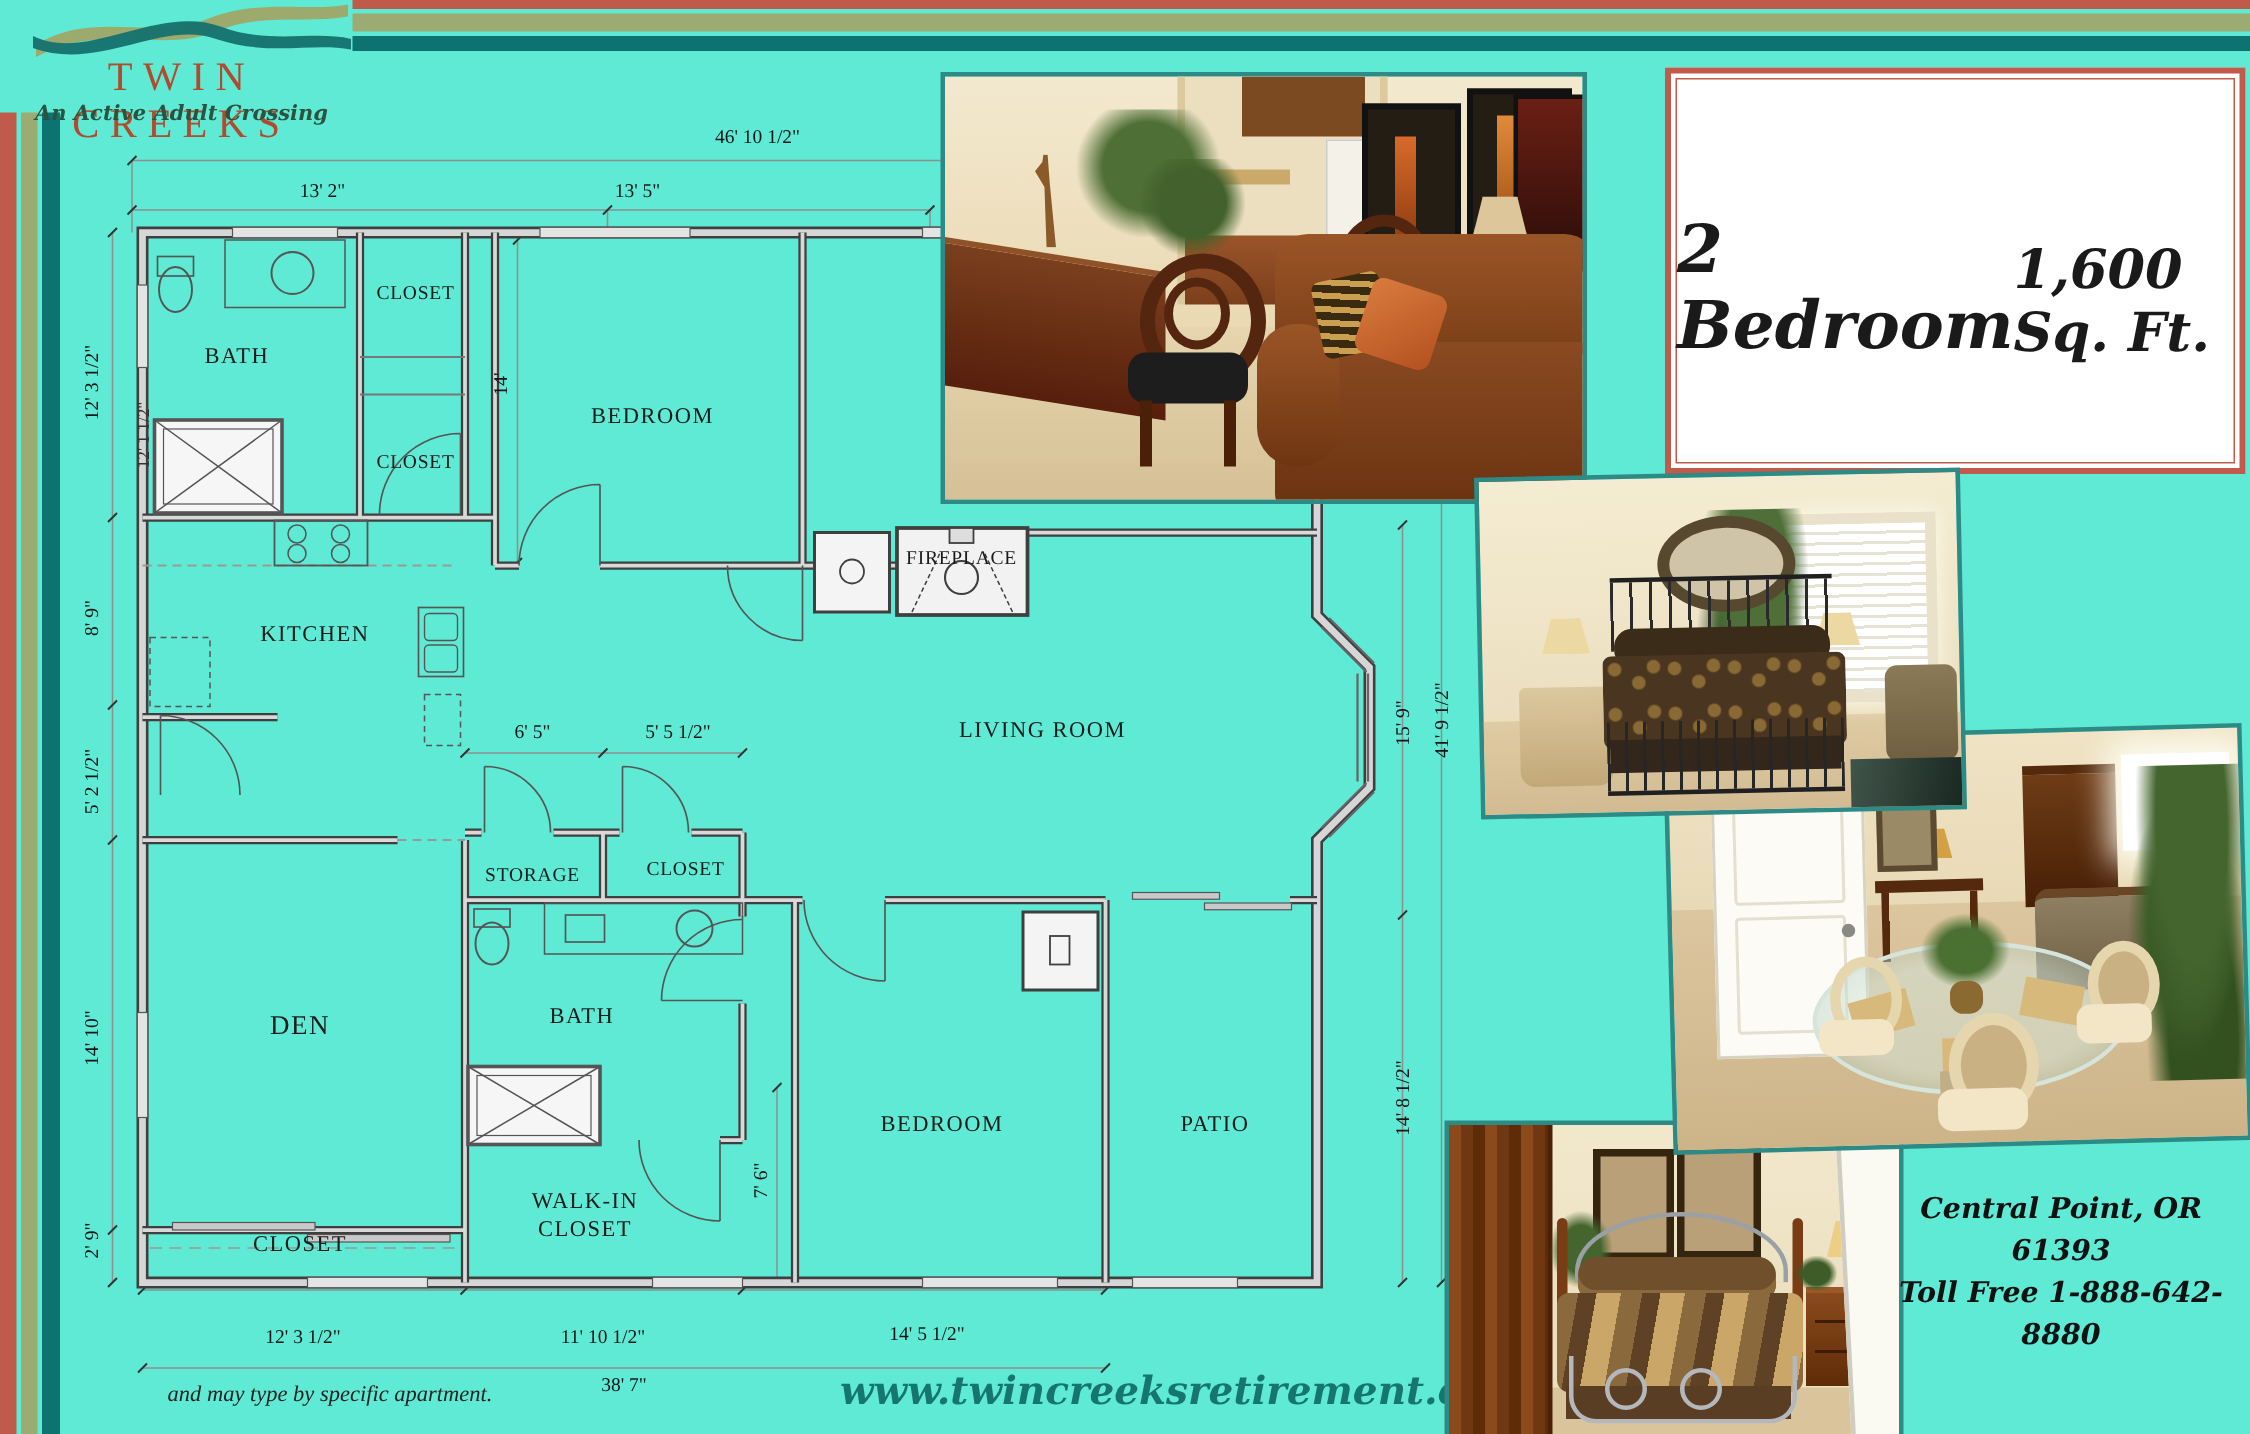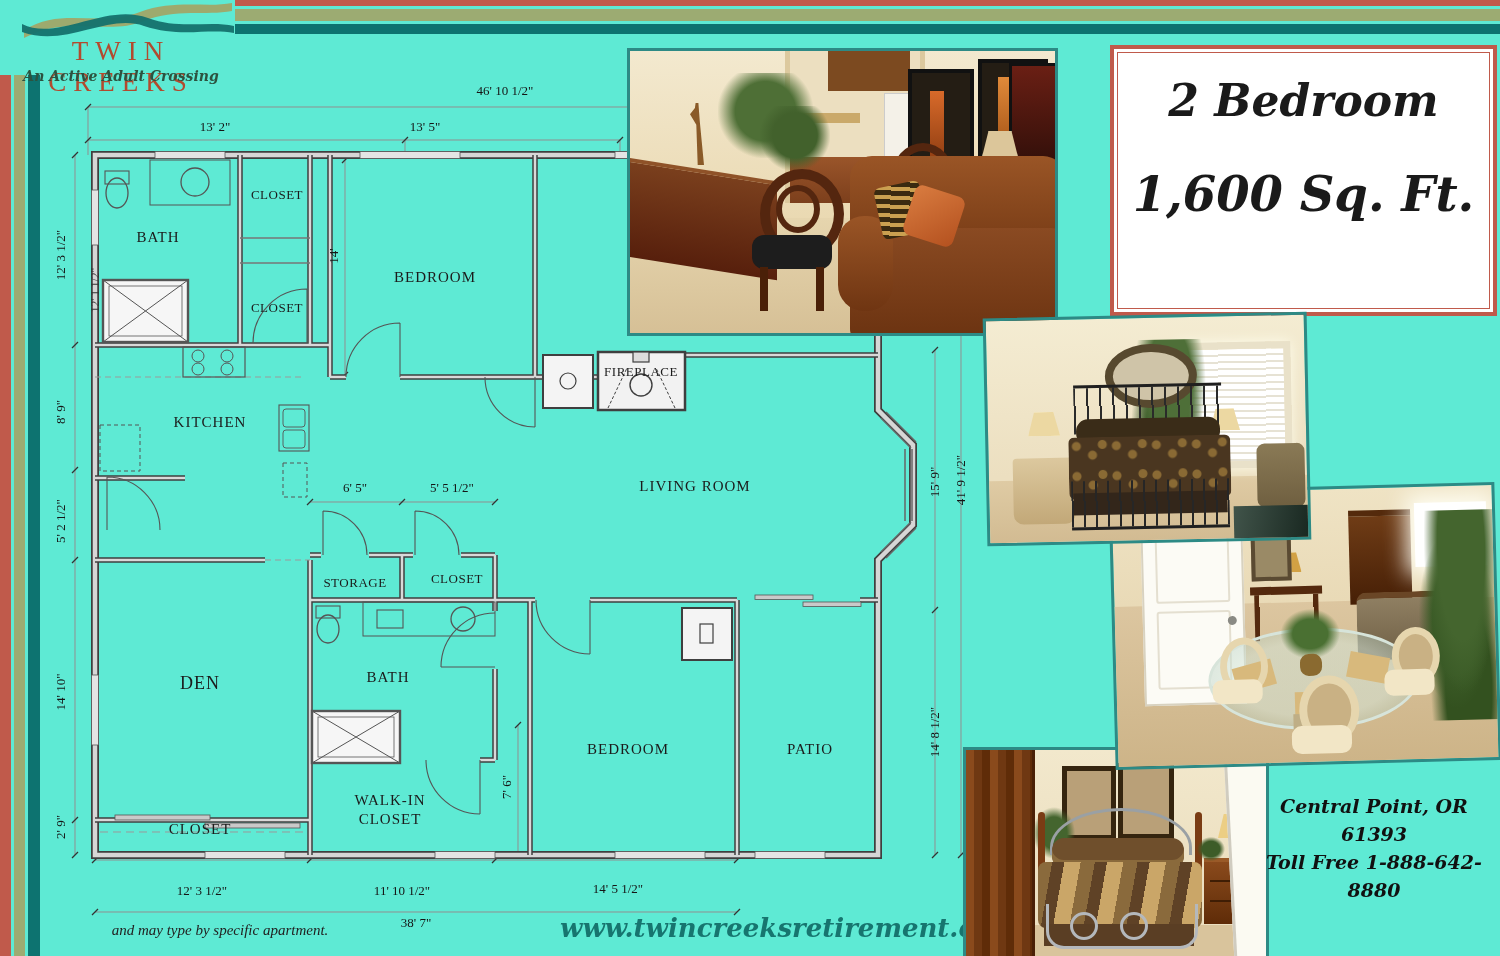--- a/index.html
+++ b/index.html
@@ -10,26 +10,26 @@
   
   #logo-name{position:absolute;left:0px;top:36px;width:242px;text-align:center;
     font-family:"Liberation Serif",serif;font-size:27px;letter-spacing:7px;color:#b24a2e;}
   #logo-tag{position:absolute;left:0px;top:68px;width:242px;text-align:center;
     font-style:italic;font-weight:bold;font-size:14px;color:#2c5340;
     font-family:"DejaVu Serif",serif;}
   
   #titlebox{position:absolute;left:1110px;top:45px;width:379px;height:263px;
     border:4px solid #c05a4b;background:#fff;z-index:4;}
   #titlebox .inner{position:absolute;inset:3px;border:1px solid #c05a4b;
-    display:flex;flex-direction:column;align-items:center;
+    display:flex;flex-direction:row;align-items:center;
     font-family:"DejaVu Serif",serif;font-style:italic;font-weight:bold;}
   .tb1{margin-top:22px;font-size:44px;color:#1a1a1a;}
   .tb2{margin-top:4px;font-size:44px;color:#1a1a1a;}
   .tb2 .den{color:#1b7b78;}
-  .tb3{margin-top:40px;font-size:48px;color:#1a1a1a;}
+  .tb3{margin-top:40px;font-size:36px;color:#1a1a1a;}
   
   text{font-family:"Liberation Serif",serif;}
   .rlabel{font-size:15px;fill:#1b1b1b;letter-spacing:1px;}
   .rlabel2{font-size:13px;fill:#1b1b1b;letter-spacing:.5px;}
   .dlabel{font-size:13px;fill:#151515;}
   .dlabel2{font-size:11.5px;fill:#333;}
   
   .photo{position:absolute;border:3px solid #2d8a85;overflow:hidden;background:#ece0c2;}
   
   #website{position:absolute;left:560px;top:913px;width:390px;text-align:center;

